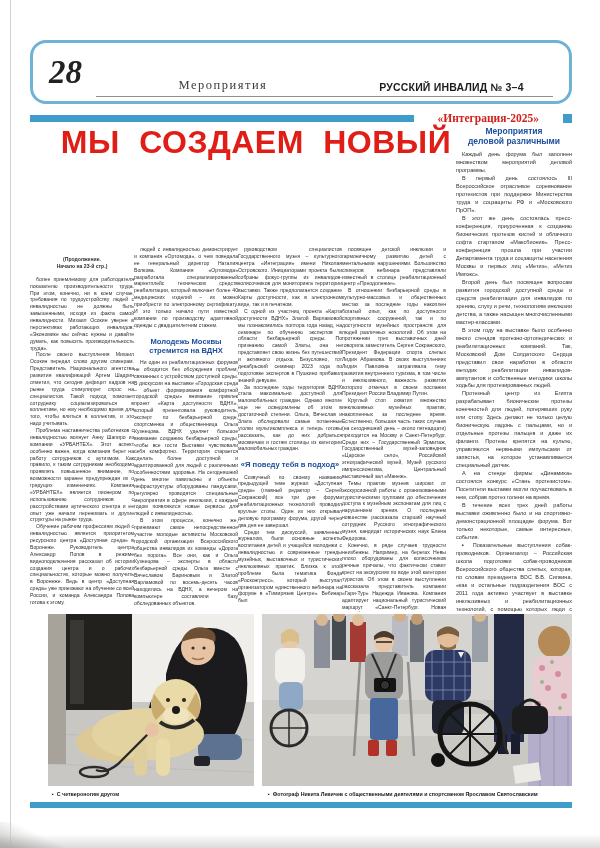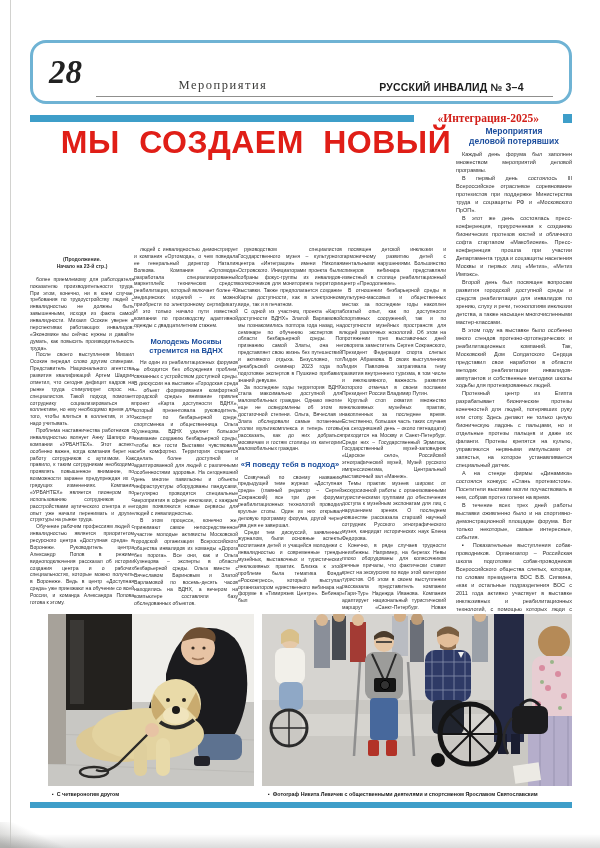--- a/index.html
+++ b/index.html
@@ -90,21 +90,21 @@
     <div class="section-cap"></div>
   </div>
 
   <div class="headline">
     <div>МЫ СОЗДАЕМ НОВЫЙ</div>
   </div>
 
   <div class="right-col">
     <div class="right-title">
       <div>Мероприятия</div>
-      <div>деловой потерявших</div>
+      <div>деловой различными</div>
     </div>
     <p class="bp">Каждый день форума был заполнен множеством мероприятий деловой программы.</p>
     <p class="bp">В первый день состоялось III Всероссийское отраслевое соревнование протезистов при поддержке Министерства труда и соцзащиты РФ и «Московского ПрОП».</p>
     <p class="bp">В этот же день состоялась пресс-конференция, приуроченная к созданию бионических протезов кистей и облачного софта стартапом «Максбионик». Пресс-конференция прошла при участии Департамента труда и соцзащиты населения Москвы и первых лиц «Метиз», «Метиз Импэкс».</p>
     <p class="bp">Второй день был посвящен вопросам развития городской доступной среды и средств реабилитации для инвалидов по зрению, слуху и речи, технологиям инклюзии детства, а также насыщен многочисленными мастер-классами.</p>
     <p class="bp">В этом году на выставке было особенно много стендов протезно-ортопедических и реабилитационных компаний. Так, Московский Дом Солдатского Сердца представил свои наработки в области методик реабилитации инвалидов-ампутантов и собственные методики школы ходьбы для протезированных людей.</p>
     <p class="bp">Протезный центр из Египта разрабатывает бионические протезы конечностей для людей, потерявших руку или стопу. Здесь делают не только целую бионическую ладонь с пальцами, но и отдельные протезы пальцев и даже их фаланги. Протезы крепятся на культю, управляются нервными импульсами от запястья, на которое устанавливается специальный датчик.</p>
     <p class="bp">А на стенде фирмы «Динамика» состоялся конкурс «Стань протезистом». Посетители выставки могли поучаствовать в нем, собрав протез голени на время.</p>
     <p class="bp">В течение всех трех дней работы выставки оживленно было и на спортивно-демонстрационной площадке форума. Вот только некоторые, самые интересные, события.</p>
     <p class="bp">▪ Показательные выступления собак-проводников. Организатор – Российская школа подготовки собак-проводников Всероссийского общества слепых, которая, по словам президента ВОС В.В. Сипкина, «как и остальные подразделения ВОС с 2011 года активно участвует в выставке инклюзивных и реабилитационных технологий, с помощью которых люди с инвалидностью не будут доставлять неудобство здоровым людям, живущим рядом».</p>

